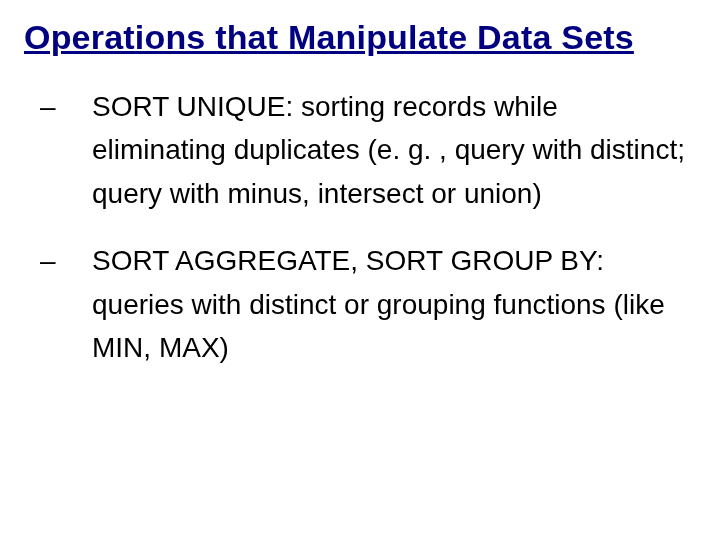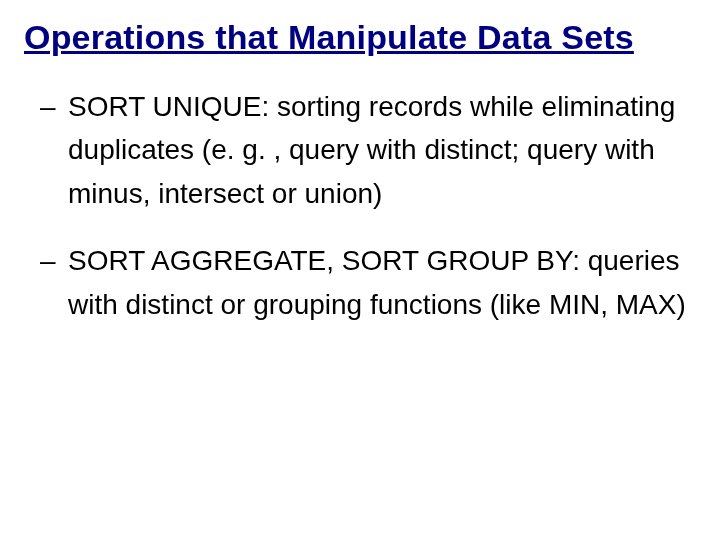--- a/index.html
+++ b/index.html
@@ -40,20 +40,21 @@
     color: #000000;
   }
   .bullet .dash {
     position: absolute;
     left: -28px;
     top: 0;
   }
   .bullet-text {
     display: block;
     padding-right: 6px;
+    margin-left: 24px;
   }
 </style>
 </head>
 <body>
 
 <div class="slide">
   <h1 class="title">Operations that Manipulate Data Sets</h1>
 
   <div class="bullets">
 

